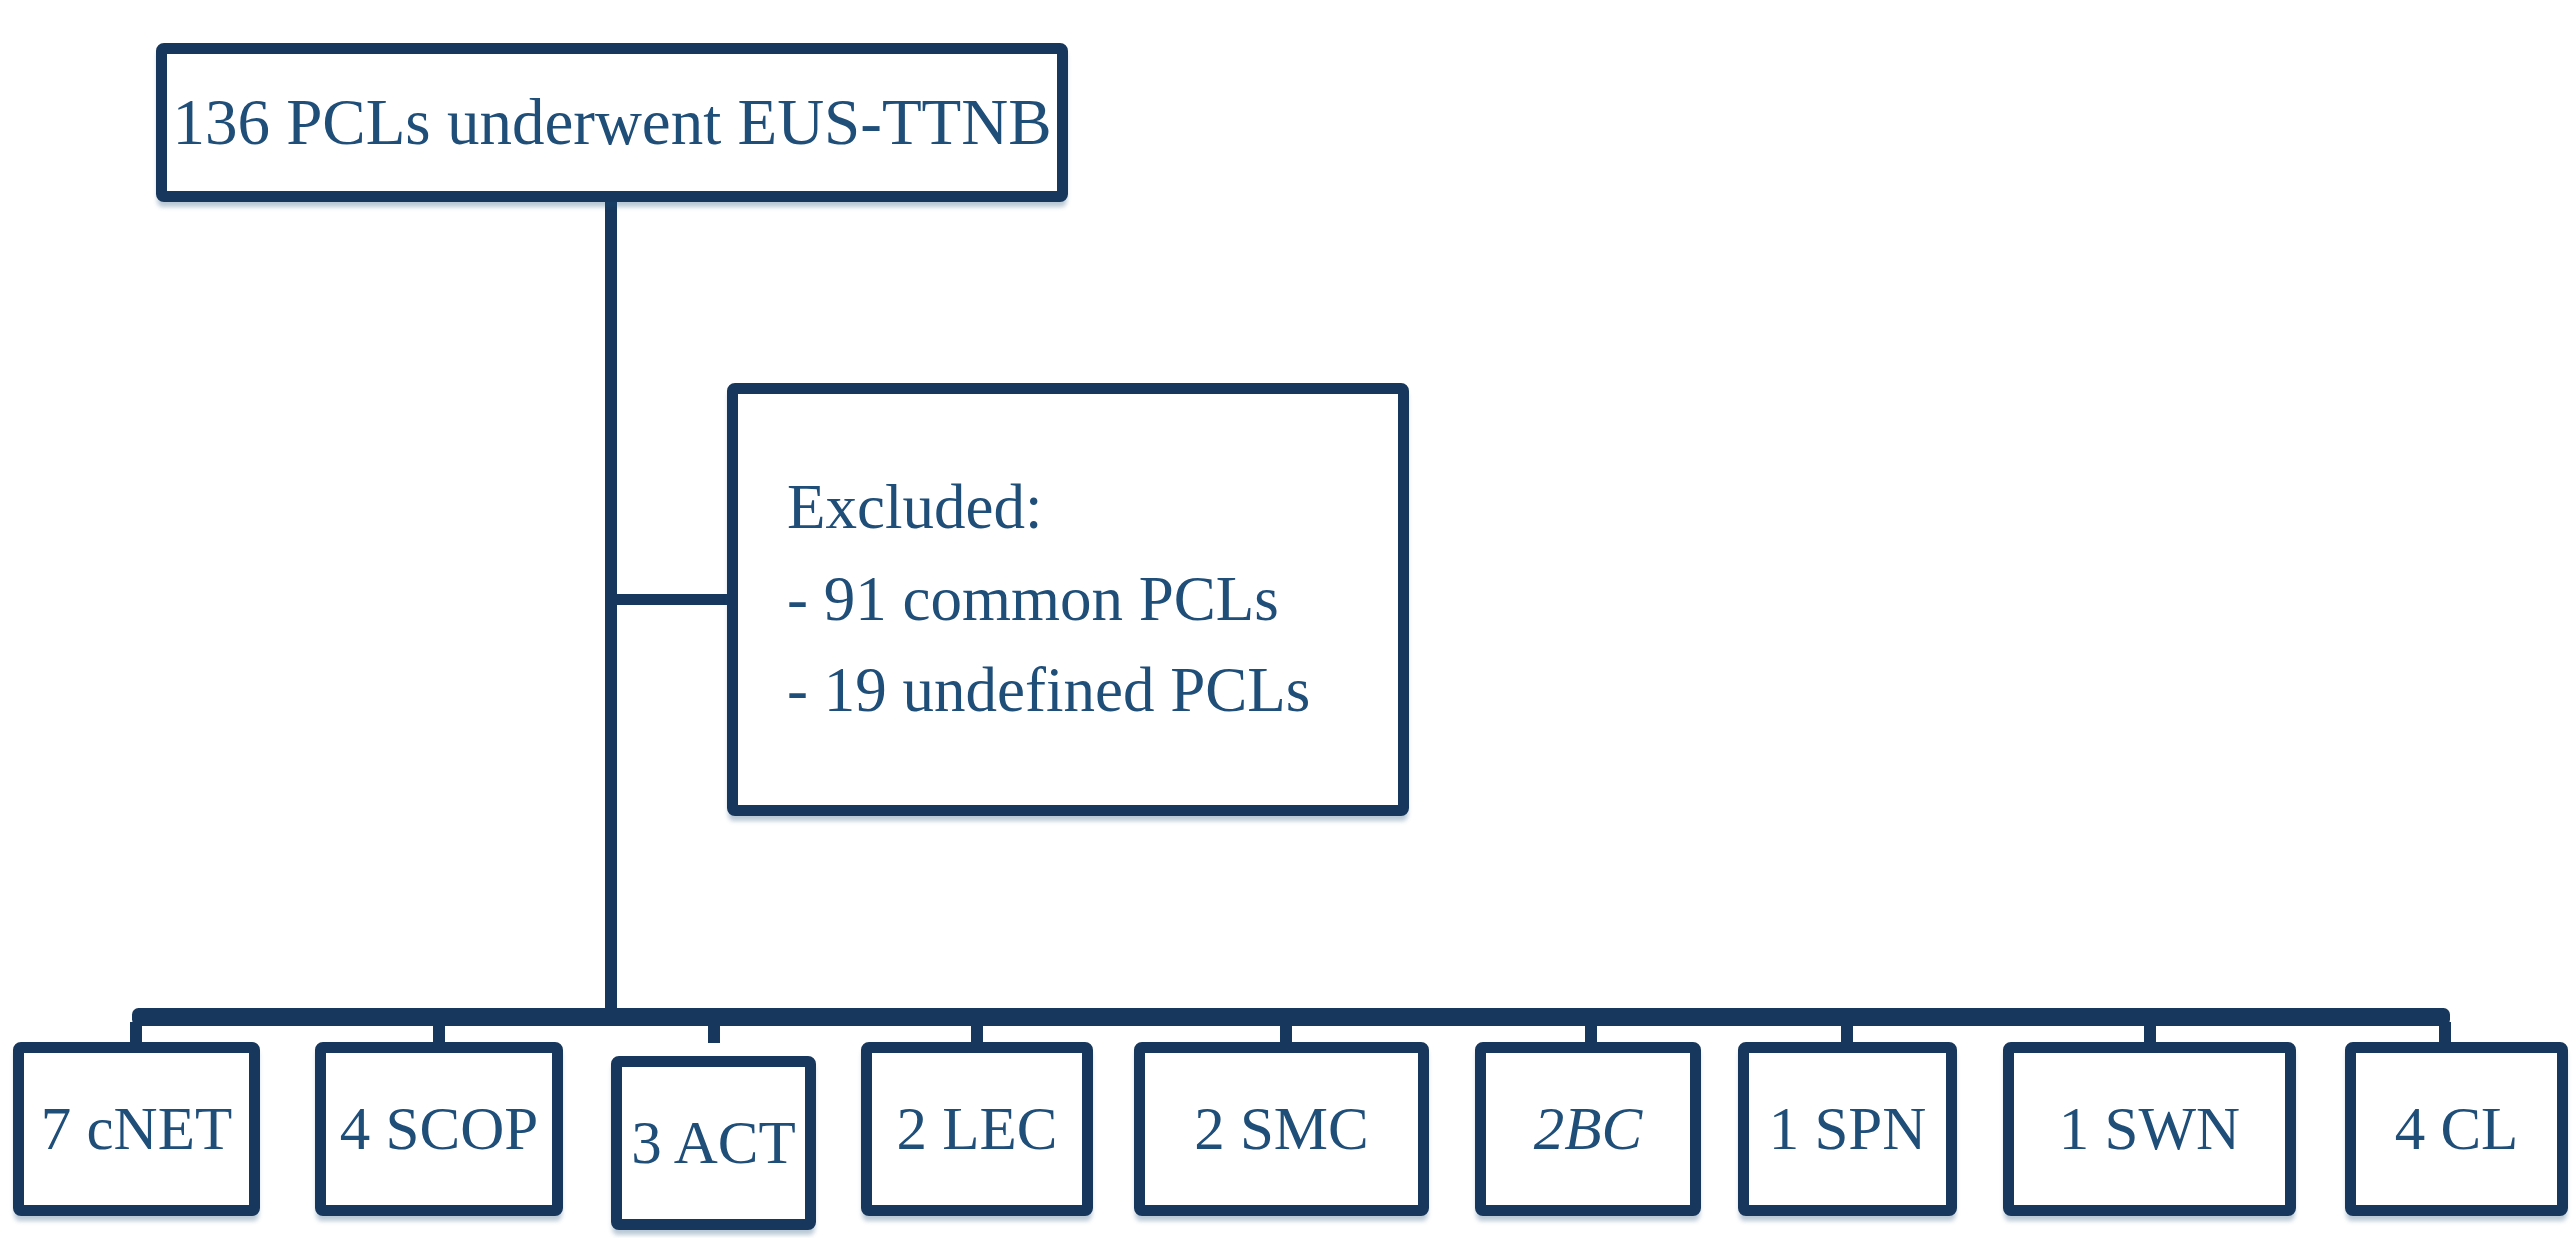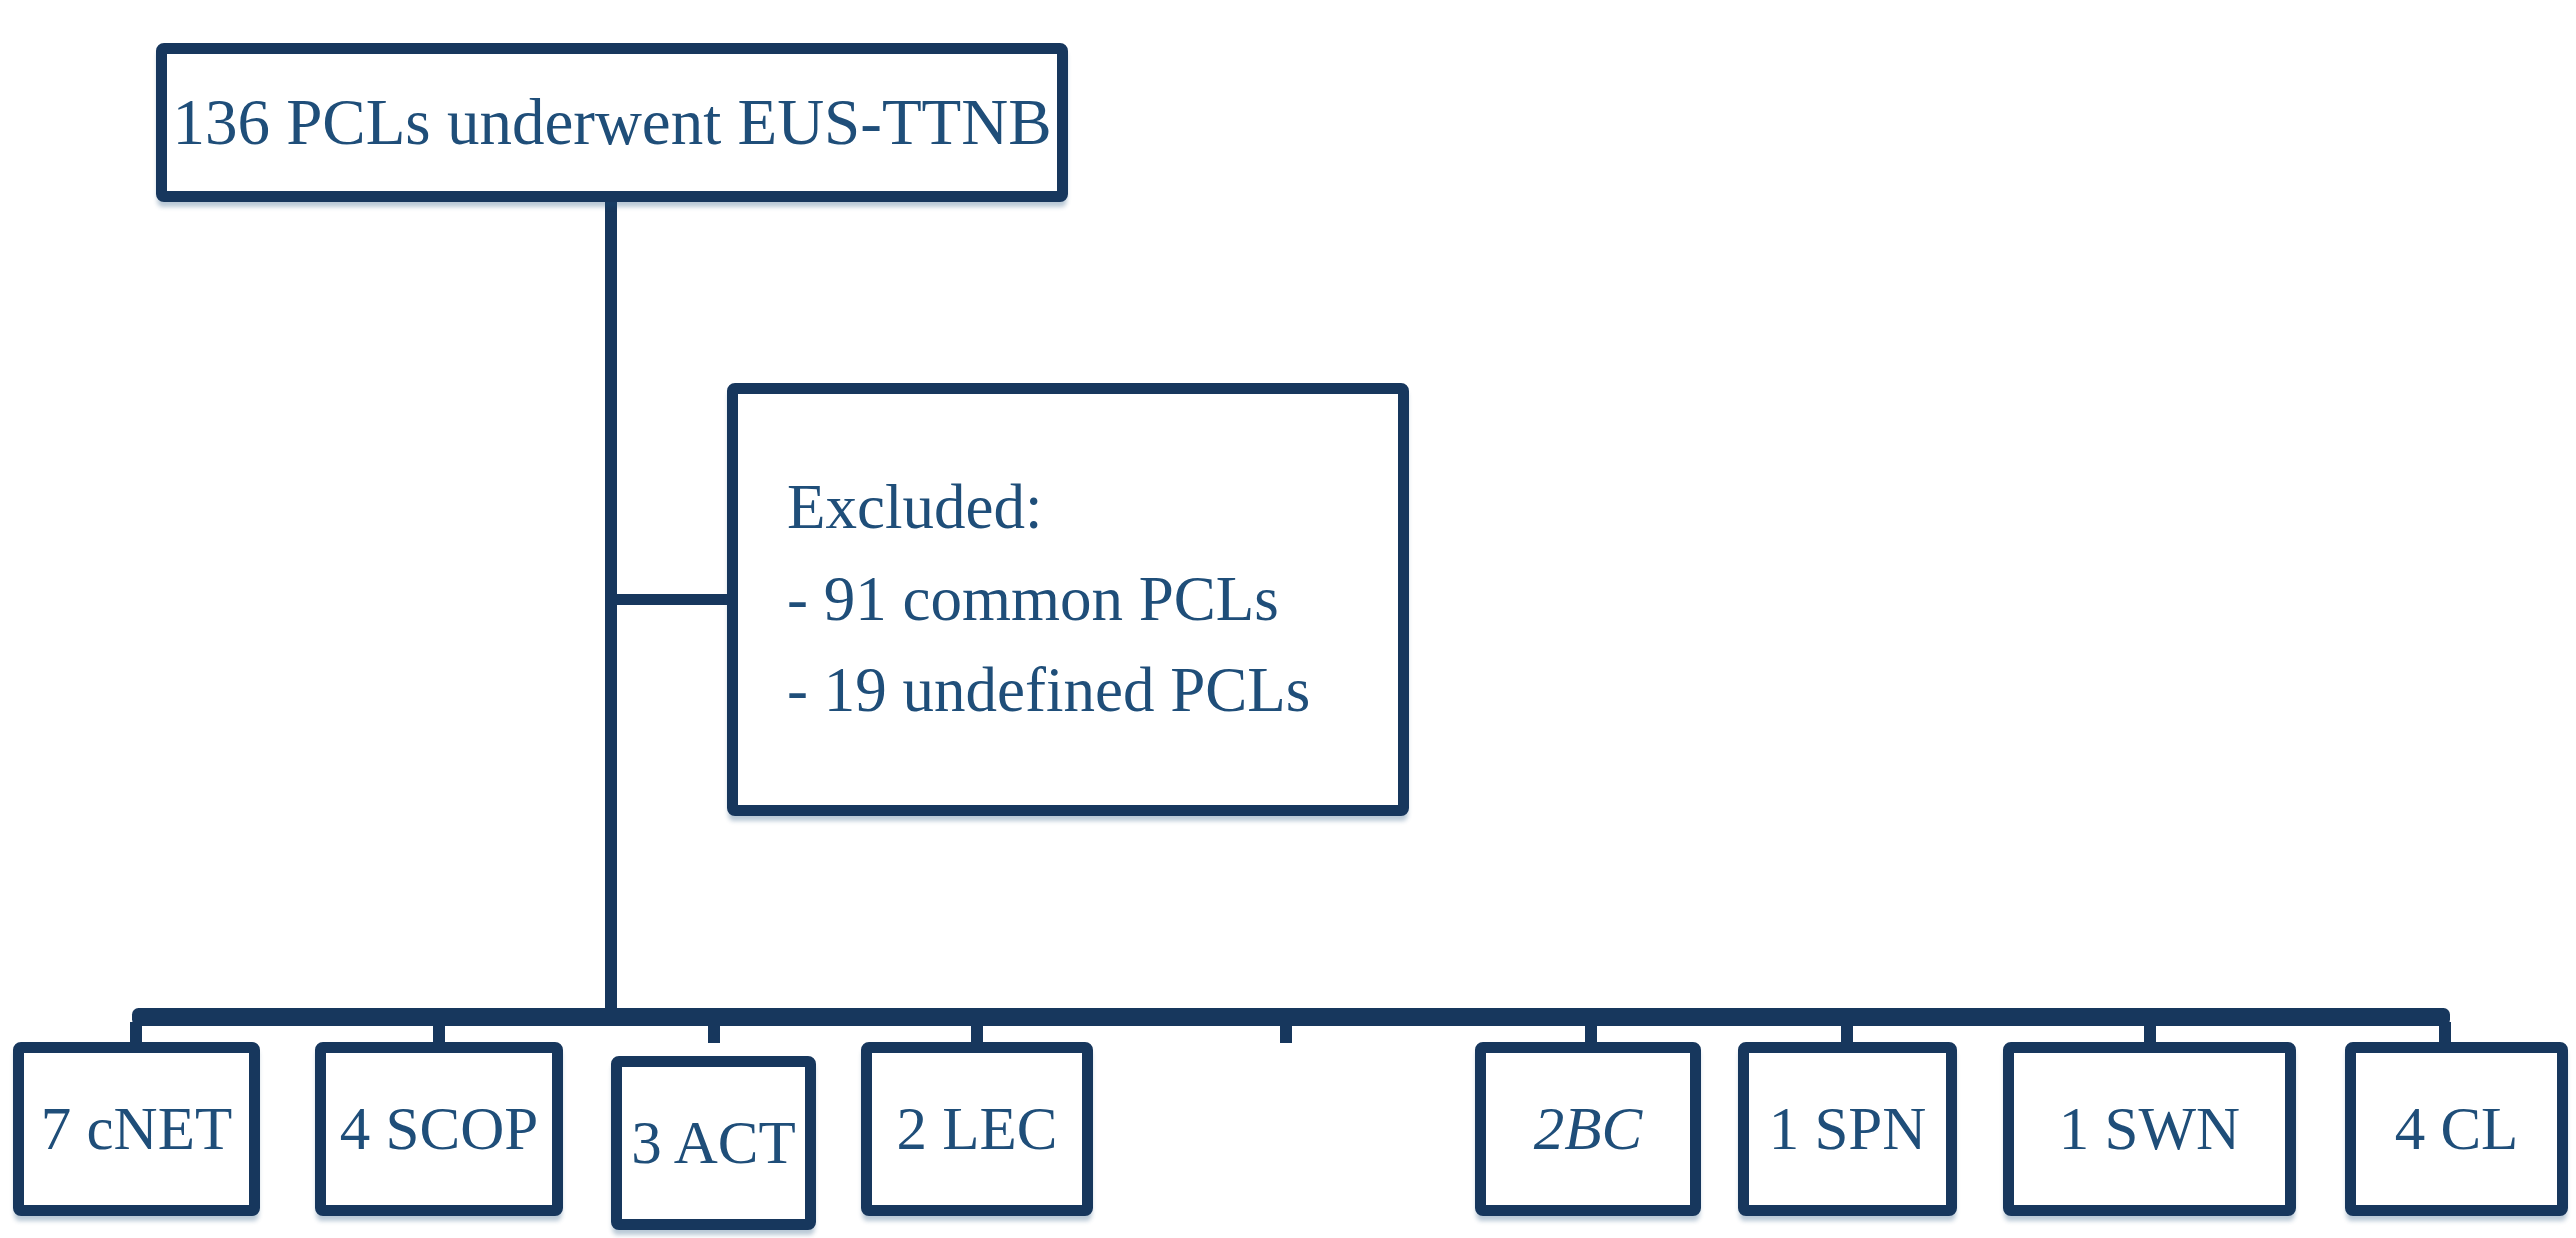--- a/index.html
+++ b/index.html
@@ -113,20 +113,23 @@
   </div>
   <div class="box outcome-box ob-1">
     <span class="label">4 SCOP</span>
   </div>
   <div class="box outcome-box ob-2">
     <span class="label">3 ACT</span>
   </div>
   <div class="box outcome-box ob-3">
     <span class="label">2 LEC</span>
   </div>
+  <div class="box outcome-box ob-4">
+    <span class="label">2 SMC</span>
+  </div>
   <div class="box outcome-box ob-5">
     <span class="label">2BC</span>
   </div>
   <div class="box outcome-box ob-6">
     <span class="label">1 SPN</span>
   </div>
   <div class="box outcome-box ob-7">
     <span class="label">1 SWN</span>
   </div>
   <div class="box outcome-box ob-8">

